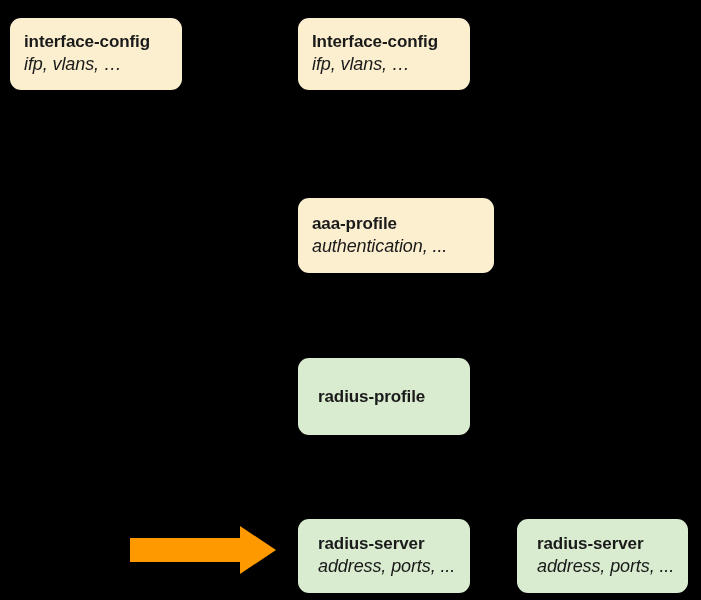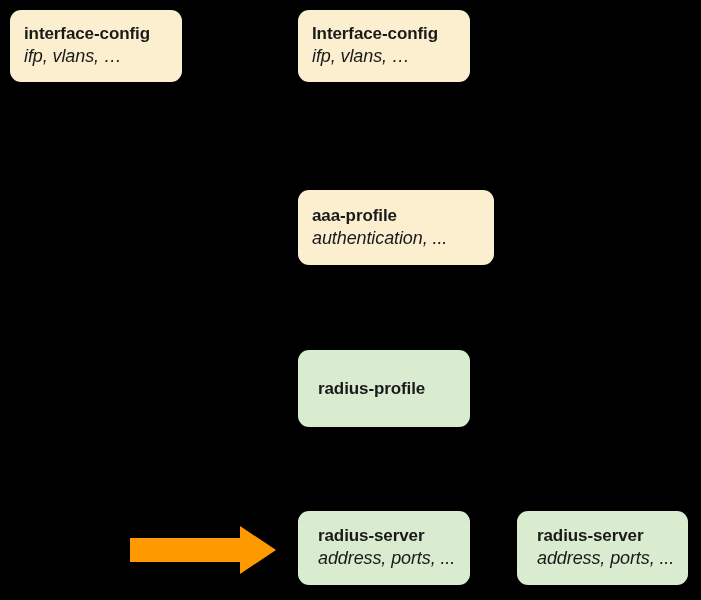--- a/index.html
+++ b/index.html
@@ -22,20 +22,21 @@
   .node {
     position: absolute;
     box-sizing: border-box;
     border-radius: 11px;
     padding: 0 14px;
     display: flex;
     flex-direction: column;
     justify-content: center;
     align-items: flex-start;
     overflow: hidden;
+    margin-top: 8px;
   }
   .node .title {
     font-size: 17px;
     font-weight: bold;
     color: #1a1a1a;
     line-height: 1.28;
     white-space: nowrap;
     letter-spacing: -0.1px;
   }
   .node .subtitle {

